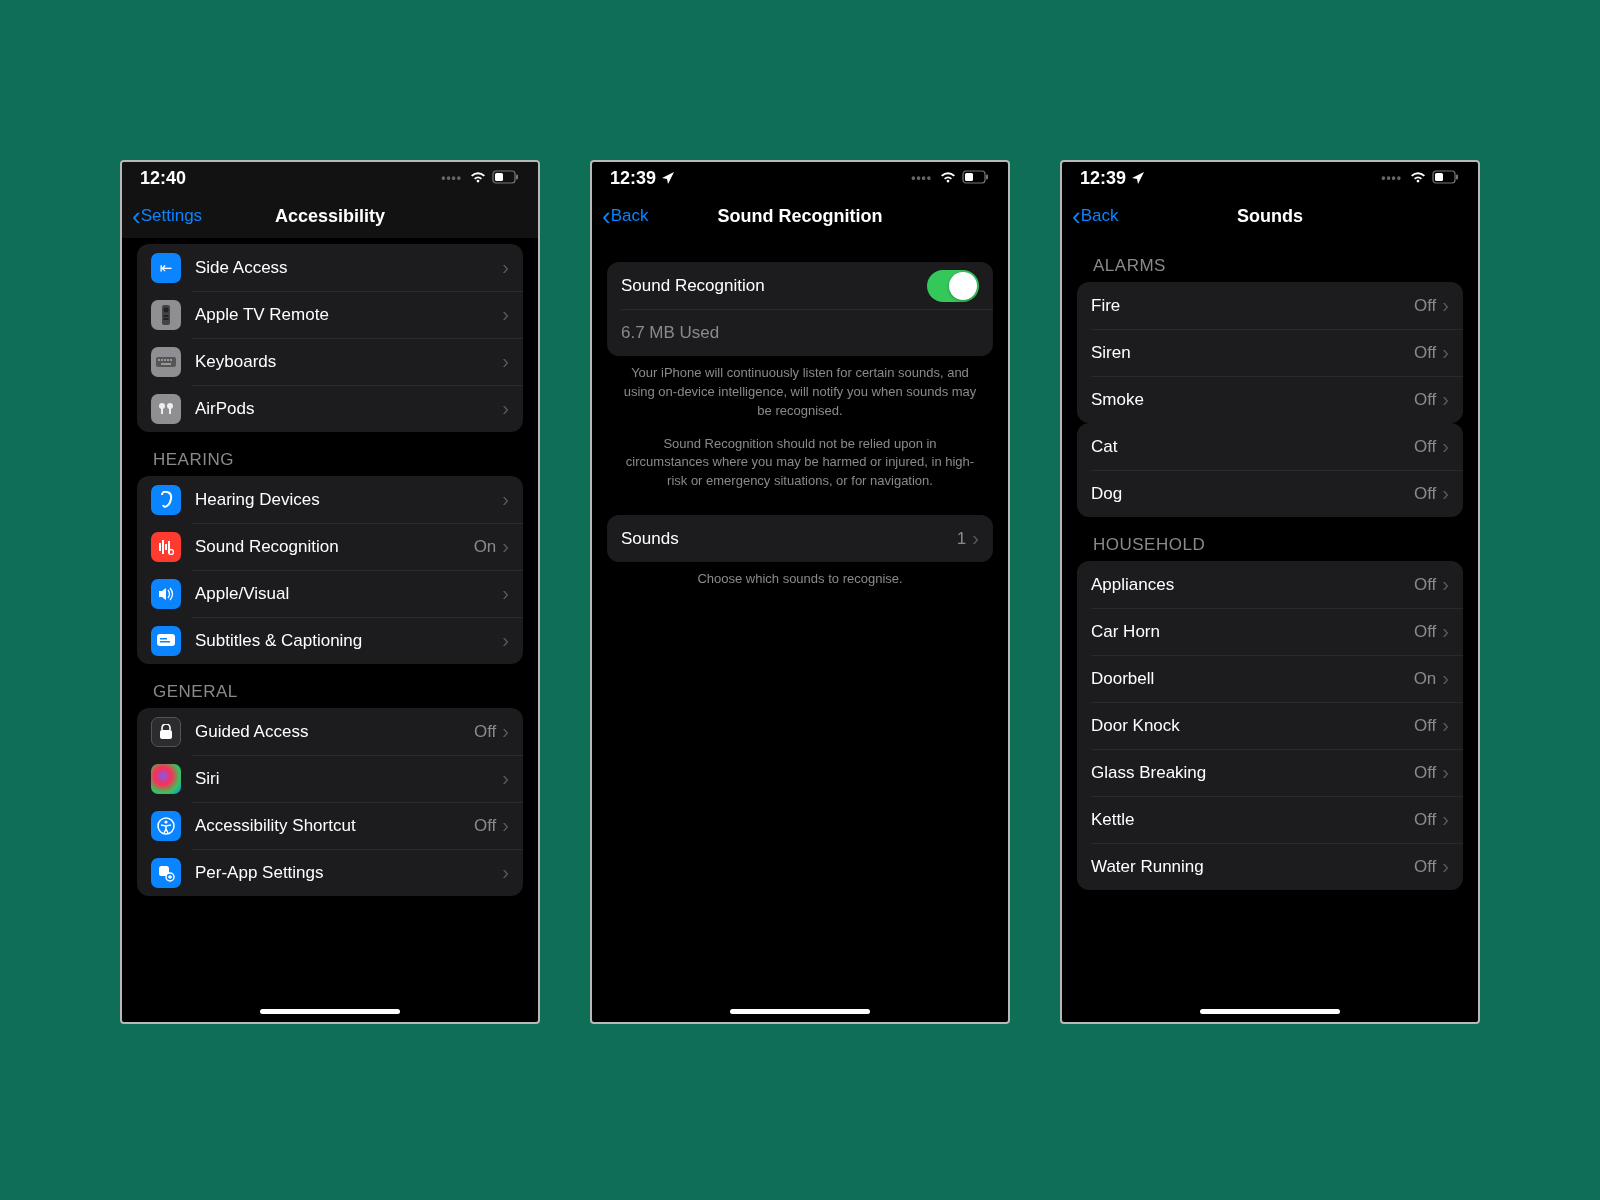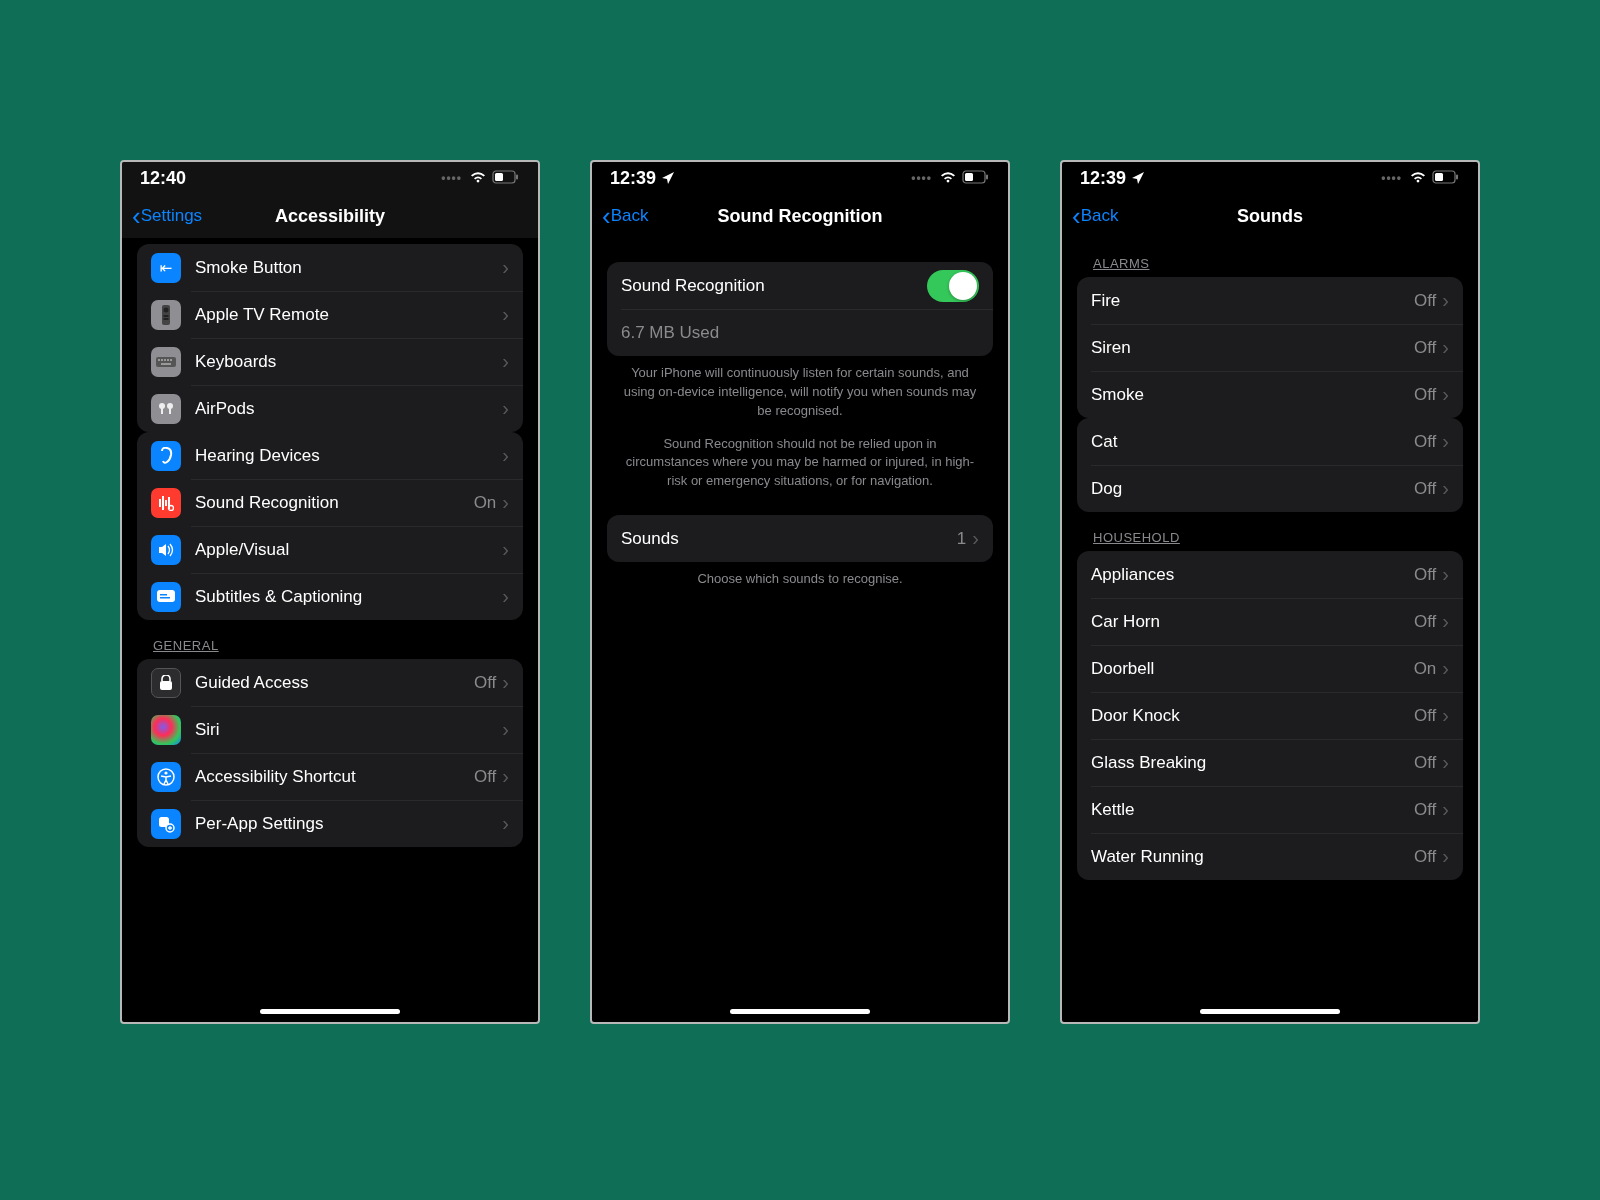--- a/index.html
+++ b/index.html
@@ -54,25 +54,24 @@
     color: #0b84ff;
     font-size: 17px;
     cursor: pointer;
   }
   .nav-back .chev { font-size:26px; margin-right:0px; line-height:1; font-weight:300;}
   .nav-title { font-weight:600; font-size:18px; color:#fff; }
   .phone1 .nav-bar, .phone1 .status-bar { background: rgba(30,30,30,0.6); }
   .content { flex:1; overflow:hidden; padding: 0 15px; }
   .section-header {
     color: #8a8a8e;
-    font-size: 13px;
+    font-size: 17px;
     letter-spacing: 0.5px;
     padding: 18px 16px 6px 16px;
     text-transform: uppercase;
-    text-decoration: underline;
   }
   .group {
     background: #1c1c1e;
     border-radius: 12px;
     overflow: hidden;
   }
   .row {
     display: flex;
     align-items: center;
     min-height: 47px;
@@ -149,21 +148,21 @@
       <span class="chev">‹</span>
       <span>Settings</span>
     </div>
     <span class="nav-title">Accessibility</span>
   </div>
 
   <div class="content">
     <div class="group" style="margin-top:6px;">
       <div class="row">
         <div class="icon-box bg-blue">⇤</div>
-        <span class="row-label">Smoke Button</span>
+        <span class="row-label">Side Access</span>
         <span class="chevron">›</span>
       </div>
       <div class="row">
         <div class="icon-box bg-gray">
             <svg width="10" height="20" viewBox="0 0 10 20">
               <rect x="1" y="0" width="8" height="20" rx="2" fill="#444"></rect>
               <circle cx="5" cy="5" r="2.5" fill="#222"></circle>
               <rect x="2.5" y="10" width="5" height="2" fill="#222"></rect>
               <rect x="2.5" y="13" width="5" height="2" fill="#222"></rect>
             </svg>
@@ -193,20 +192,21 @@
               <rect x="4" y="6" width="2" height="8" fill="#eee"></rect>
               <circle cx="13" cy="6" r="3" fill="#eee"></circle>
               <rect x="12" y="6" width="2" height="8" fill="#eee"></rect>
             </svg>
           </div>
         <span class="row-label">AirPods</span>
         <span class="chevron">›</span>
       </div>
     </div>
 
+    <div class="section-header">HEARING</div>
     <div class="group">
       <div class="row">
         <div class="icon-box bg-blue">
             <svg width="16" height="18" viewBox="0 0 16 18">
               <path d="M4 4 Q4 0 9 1 Q14 2 13 8 Q12 13 9 15 Q6 17 5 14" fill="none" stroke="#fff" stroke-width="2"></path>
             </svg>
           </div>
         <span class="row-label">Hearing Devices</span>
         <span class="chevron">›</span>
       </div>

